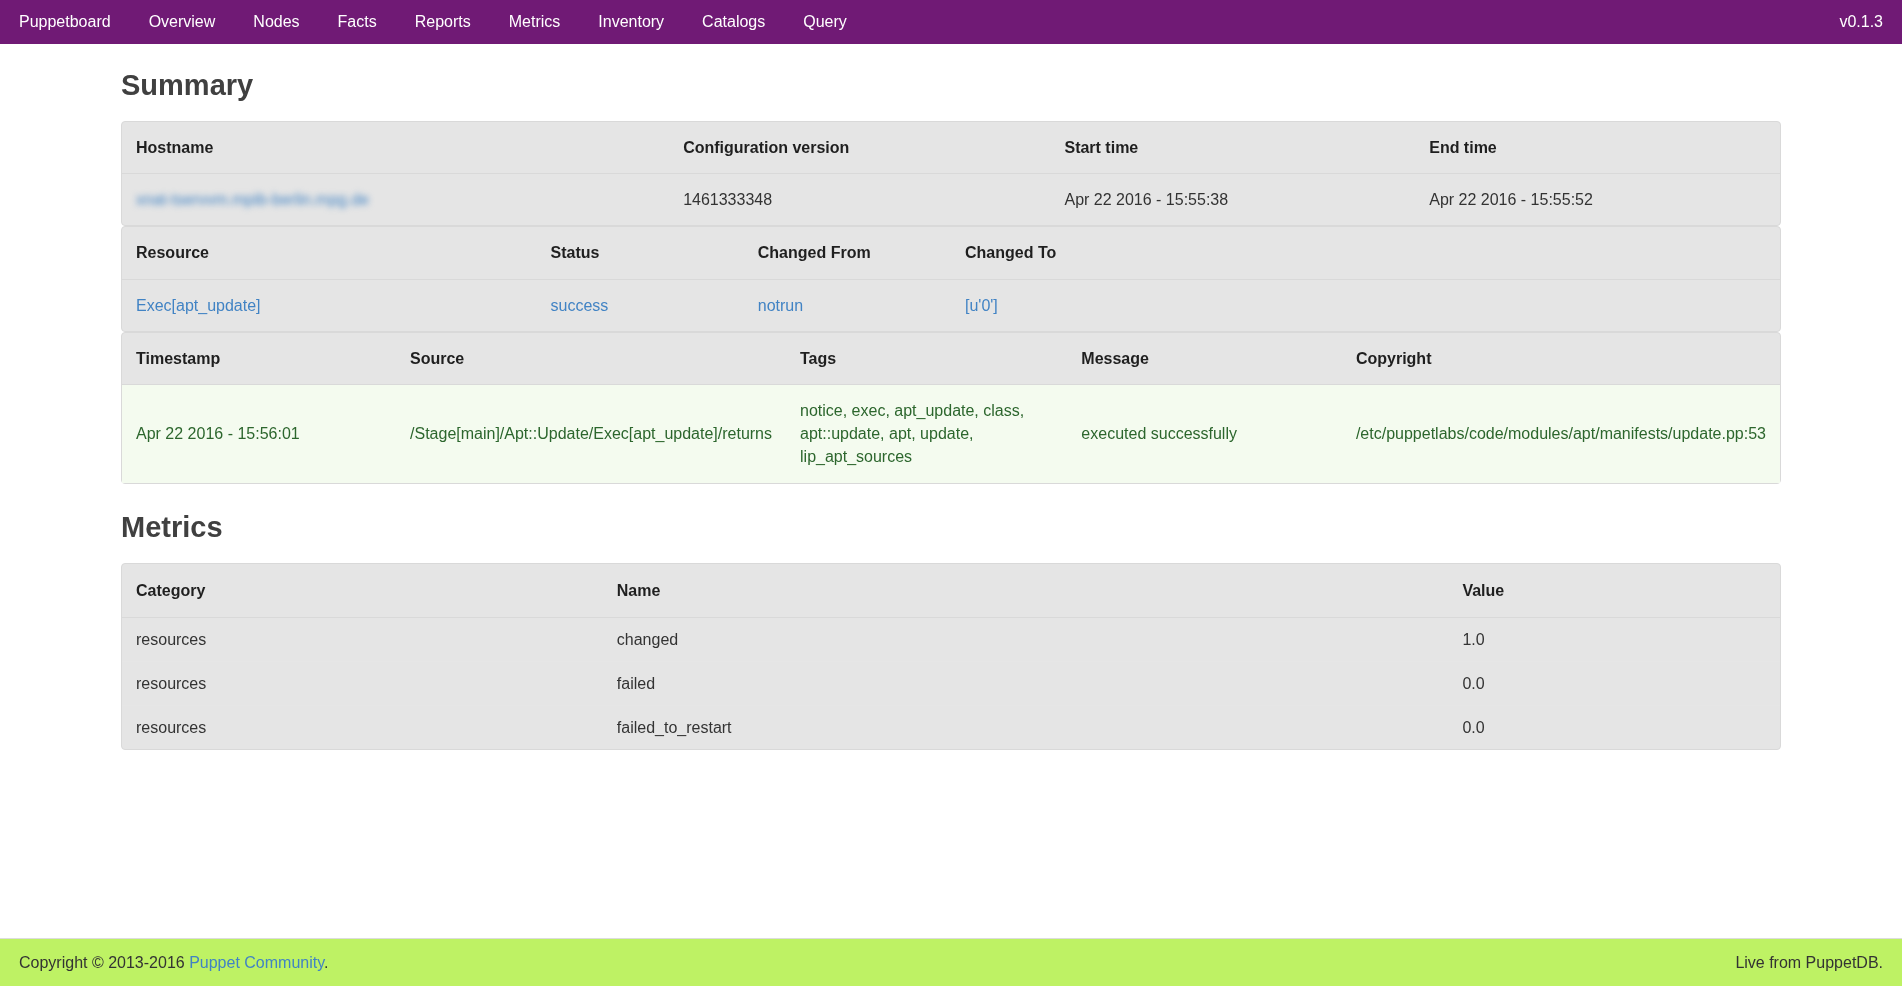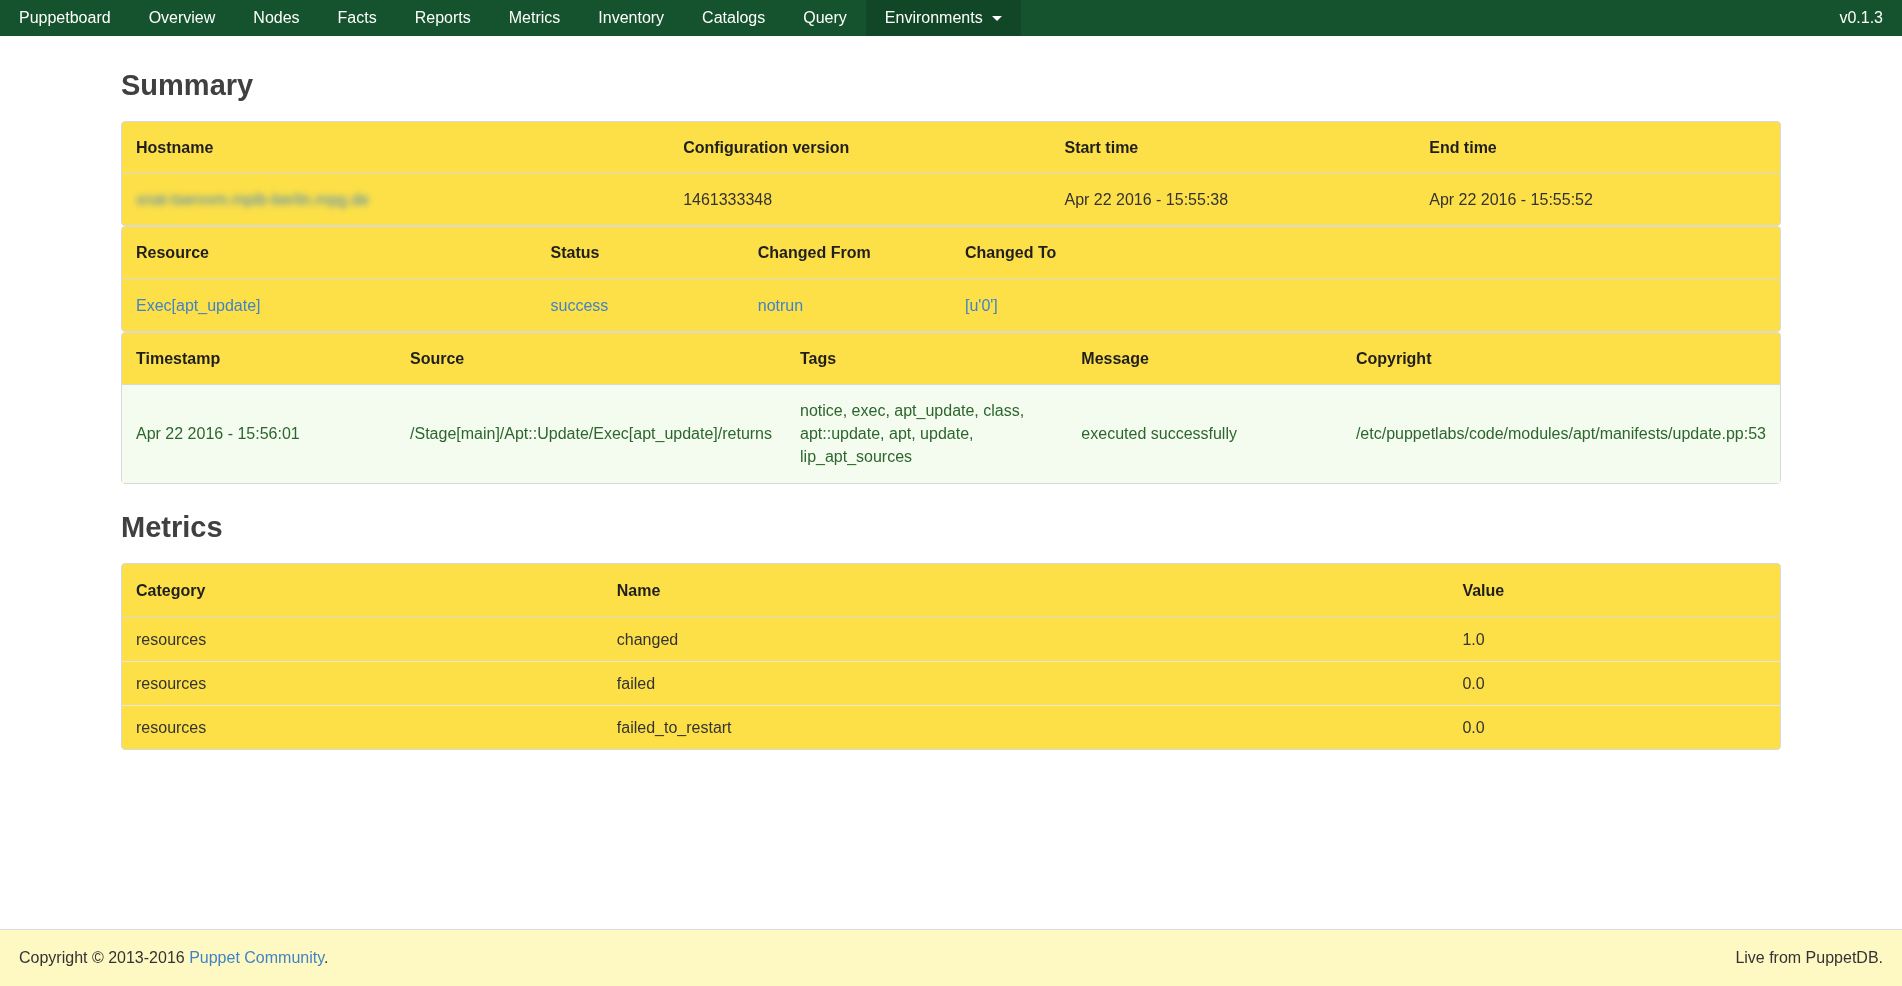--- a/index.html
+++ b/index.html
@@ -7,22 +7,22 @@
   body {
     font-family: "Liberation Sans", sans-serif;
     background: #ffffff;
     color: #333333;
     font-size: 16px;
   }
   a { color: #4183c4; text-decoration: none; }
 
   
   .navbar {
-    position: fixed; top: 0; left: 0; right: 0; height: 36px;
-    background: #14532d;
+    position: fixed; top: 0; left: 0; right: 0; height: 44px;
+    background: #701a75;
     display: flex; align-items: stretch;
     z-index: 20;
   }
   .nav-link {
     color: #ffffff; display: flex; align-items: center;
     padding: 0 19px; font-size: 16px; cursor: pointer; white-space: nowrap;
   }
   .nav-env { background: rgba(0,0,0,0.14); }
   .caret {
     margin-left: 9px; width: 0; height: 0; display: inline-block;
@@ -34,58 +34,54 @@
 
   
   .container { width: 1660px; margin: 0 auto; padding-top: 51px; padding-bottom: 70px; }
   h2 { font-size: 29px; font-weight: bold; color: #404040; margin: 27px 0 19px; }
   h2.first { margin-top: 18px; }
 
   table {
     width: 100%;
     border-collapse: separate; border-spacing: 0;
     border: 1px solid #d9d9d9; border-radius: 4px;
-    background: #fde047;
+    background: #e5e5e5;
   }
   th, td { text-align: left; padding: 14px; font-size: 16px; line-height: 1.45; vertical-align: middle; }
   th { font-weight: bold; color: #1f1f1f; border-bottom: 1px solid #d9d9d9; }
   tbody tr + tr td { border-top: 1px solid #e6e6e6; }
 
   .positive td { background: #f4fbef; color: #2c662d; }
 
   .metrics-table th { padding: 15px 14px; }
   .metrics-table td { padding: 10px 14px; }
 
   .blur { filter: blur(3px); }
 
   
   .footer {
-    position: fixed; bottom: 0; left: 0; right: 0; height: 57px;
-    background: #fef9c3; border-top: 1px solid #dcdcdc;
+    position: fixed; bottom: 0; left: 0; right: 0; height: 48px;
+    background: #bef264; border-top: 1px solid #dcdcdc;
     display: flex; align-items: center; justify-content: space-between;
     padding: 0 19px; font-size: 16px; color: #333333; z-index: 20;
   }
 </style>
 </head>
 <body>
 
 <nav class="navbar">
   <a class="nav-link">Puppetboard</a>
   <a class="nav-link">Overview</a>
   <a class="nav-link">Nodes</a>
   <a class="nav-link">Facts</a>
   <a class="nav-link">Reports</a>
   <a class="nav-link">Metrics</a>
   <a class="nav-link">Inventory</a>
   <a class="nav-link">Catalogs</a>
   <a class="nav-link">Query</a>
-  <a class="nav-link nav-env">
-    <span>Environments</span>
-    <span class="caret"></span>
-  </a>
   <span class="nav-spacer"></span>
   <span class="version">v0.1.3</span>
 </nav>
 
 <main class="container">
 
   <h2 class="first">Summary</h2>
   <table>
     <colgroup>
         <col style="width:33%">

